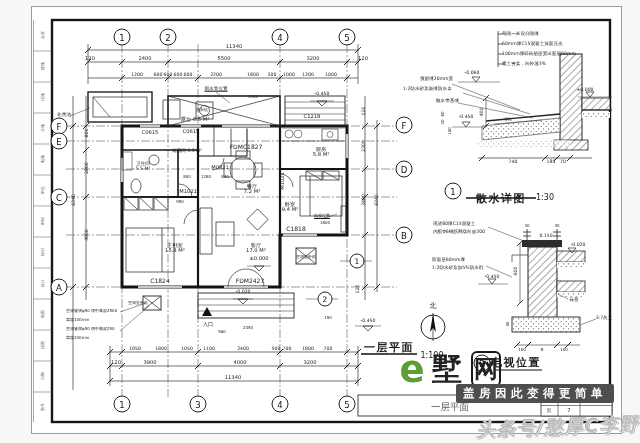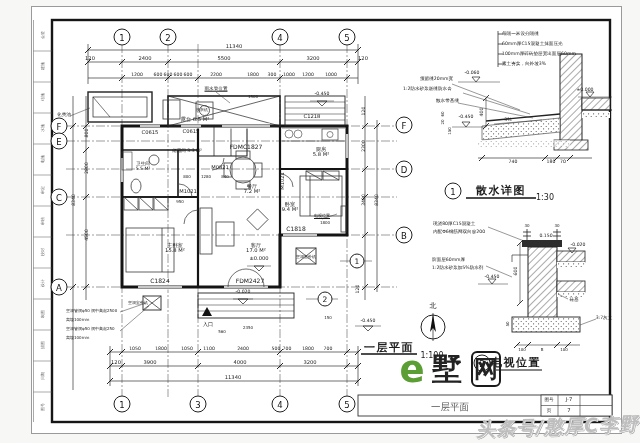--- a/index.html
+++ b/index.html
@@ -518,21 +518,21 @@
 <span class="t f45" style="left:585px;top:90px">±0.000</span>
 <span class="t f45" style="left:508px;top:120px">3%</span>
 <span class="t rot f45" style="left:482px;top:112px">400</span>
 <span class="t rot f4" style="left:443px;top:114px">60</span>
 <span class="t rot f4" style="left:443px;top:122px">20</span>
 <span class="t rot f4" style="left:450px;top:131px">150</span>
 <span class="t f45" style="left:513px;top:162px">740</span>
 <span class="t f45" style="left:551px;top:162px">180</span>
 <span class="t f45" style="left:563px;top:162px">70</span>
 <span class="bub" style="left:453px;top:191px">1</span>
-<span class="t f11" style="left:501px;top:190px">散水详图</span>
+<span class="t f11" style="left:501px;top:198px">散水详图</span>
 <span class="t f8" style="left:545px;top:198px">1:30</span>
 
 <span class="t tl f45" style="left:433px;top:224px">现浇80厚C15混凝土</span>
 <span class="t tl f45" style="left:433px;top:232px">内配Φ6钢筋网双向@200</span>
 <span class="t tl f45" style="left:432px;top:260px">阶面层60mm厚</span>
 <span class="t tl f45" style="left:432px;top:268px">1:2防水砂浆加5%防水剂</span>
 <span class="t f45" style="left:546px;top:236px">0.150</span>
 <span class="t f45" style="left:578px;top:245px">-0.020</span>
 <span class="t f45" style="left:492px;top:277px">-0.450</span>
 <span class="t f4" style="left:527px;top:226px">30</span>
@@ -549,15 +549,16 @@
 
 <span class="t f9 gray" style="left:450px;top:407px">一层平面</span>
 <span class="t f45" style="left:549px;top:400px">图号</span>
 <span class="t f5" style="left:569px;top:400px">J-7</span>
 <span class="t f45" style="left:549px;top:411px">页</span>
 <span class="t f5" style="left:569px;top:411px">7</span>
 
 <span class="wm-e">e</span>
 <span class="wm-shu">墅</span>
 <span class="wm-wang">网</span>
+<div class="banner">盖房因此变得更简单</div>
 <div class="script-wm">头条号/憨厚C李野</div>
 
 </div>
 
 </body></html>

